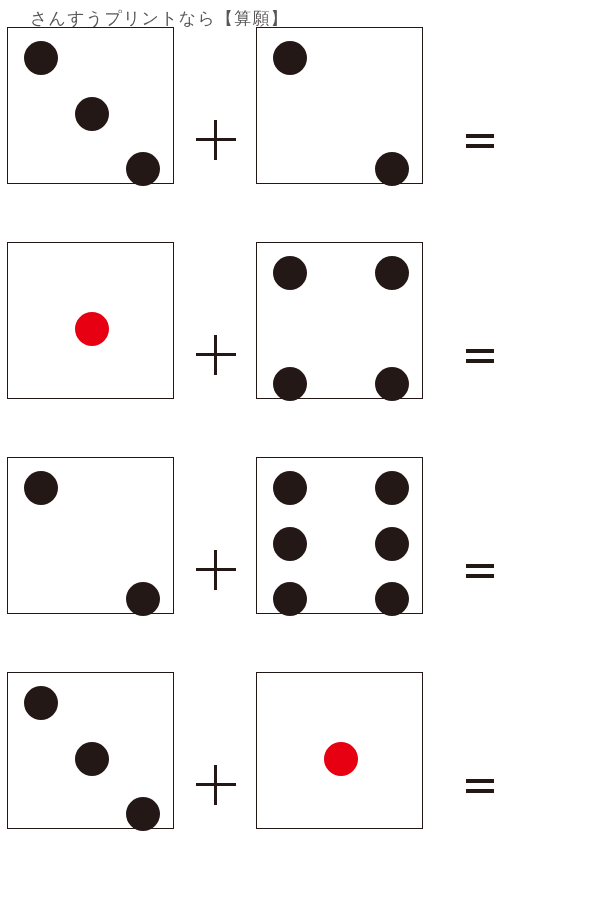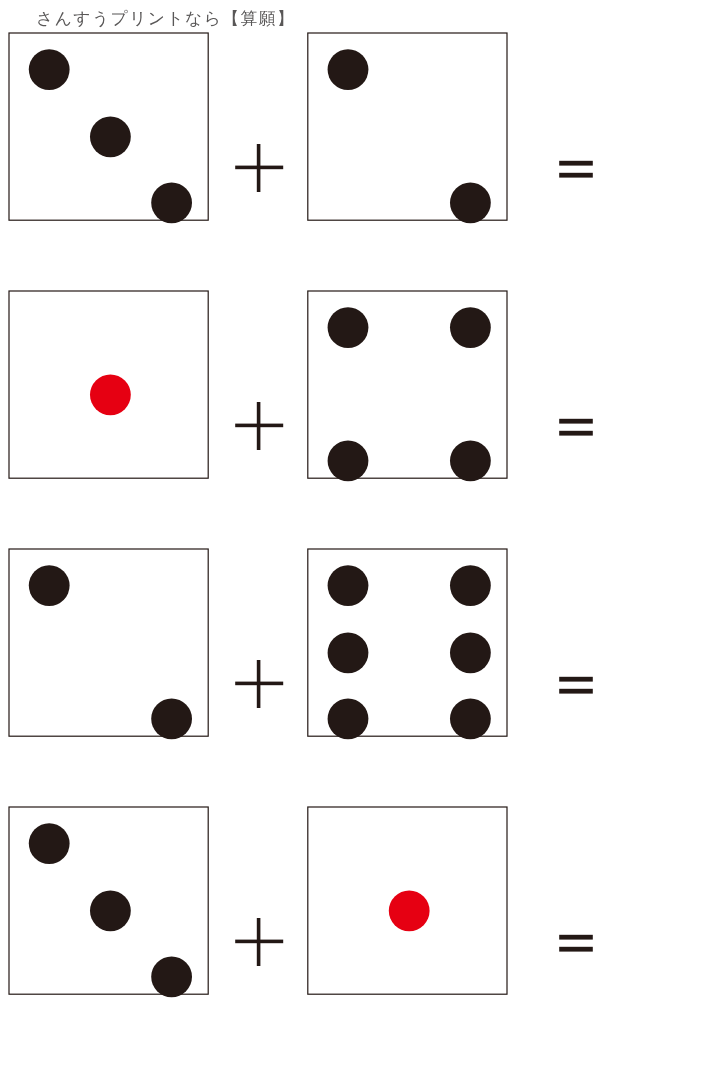--- a/index.html
+++ b/index.html
@@ -21,21 +21,21 @@
     left: 0; top: 0;
     width: 600px;
     height: 907px;
   }
 
   
   .header-title {
     position: absolute;
     left: 30px;
     top: 7px;
-    font-size: 14px;
+    font-size: 17px;
     letter-spacing: 1.2px;
     color: #595757;
     white-space: nowrap;
   }
 
   
   .rows {
     position: absolute;
     left: 0;
     top: 0;

